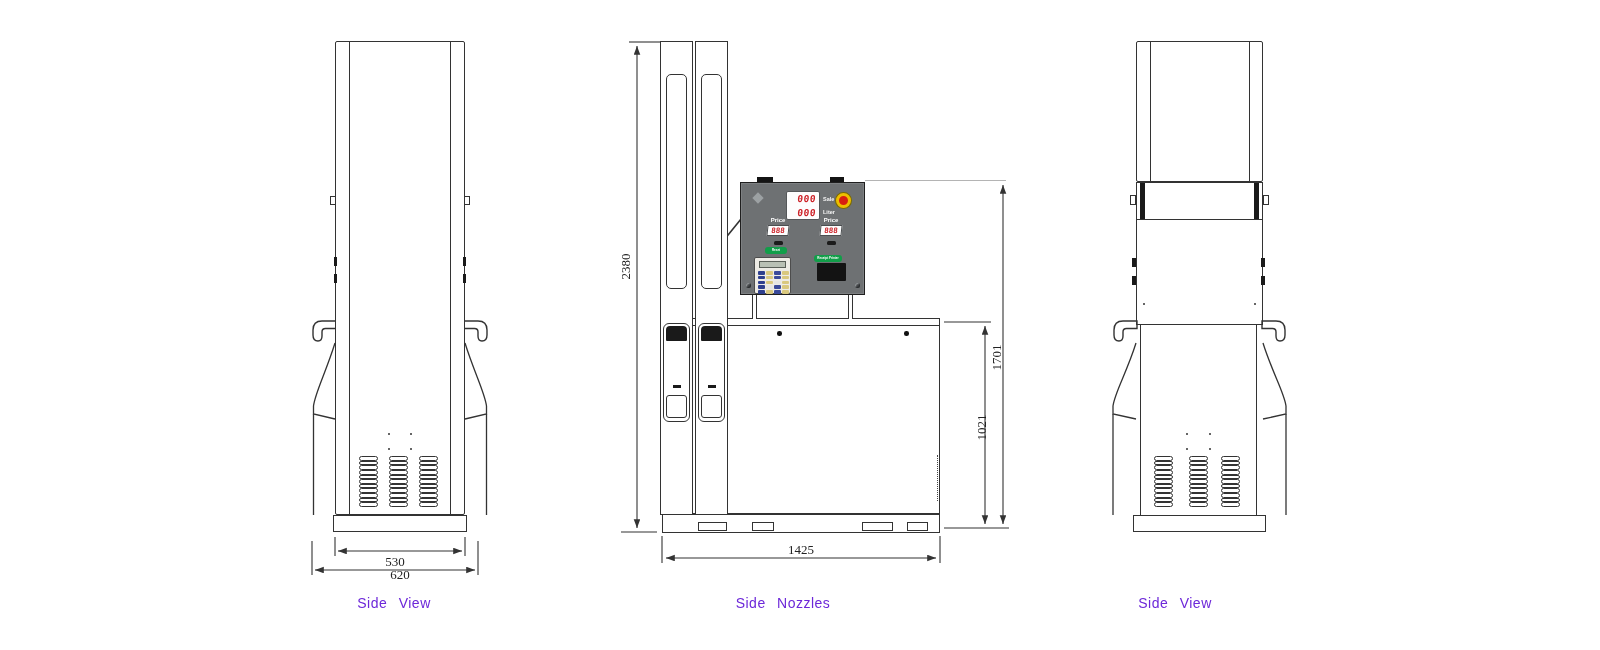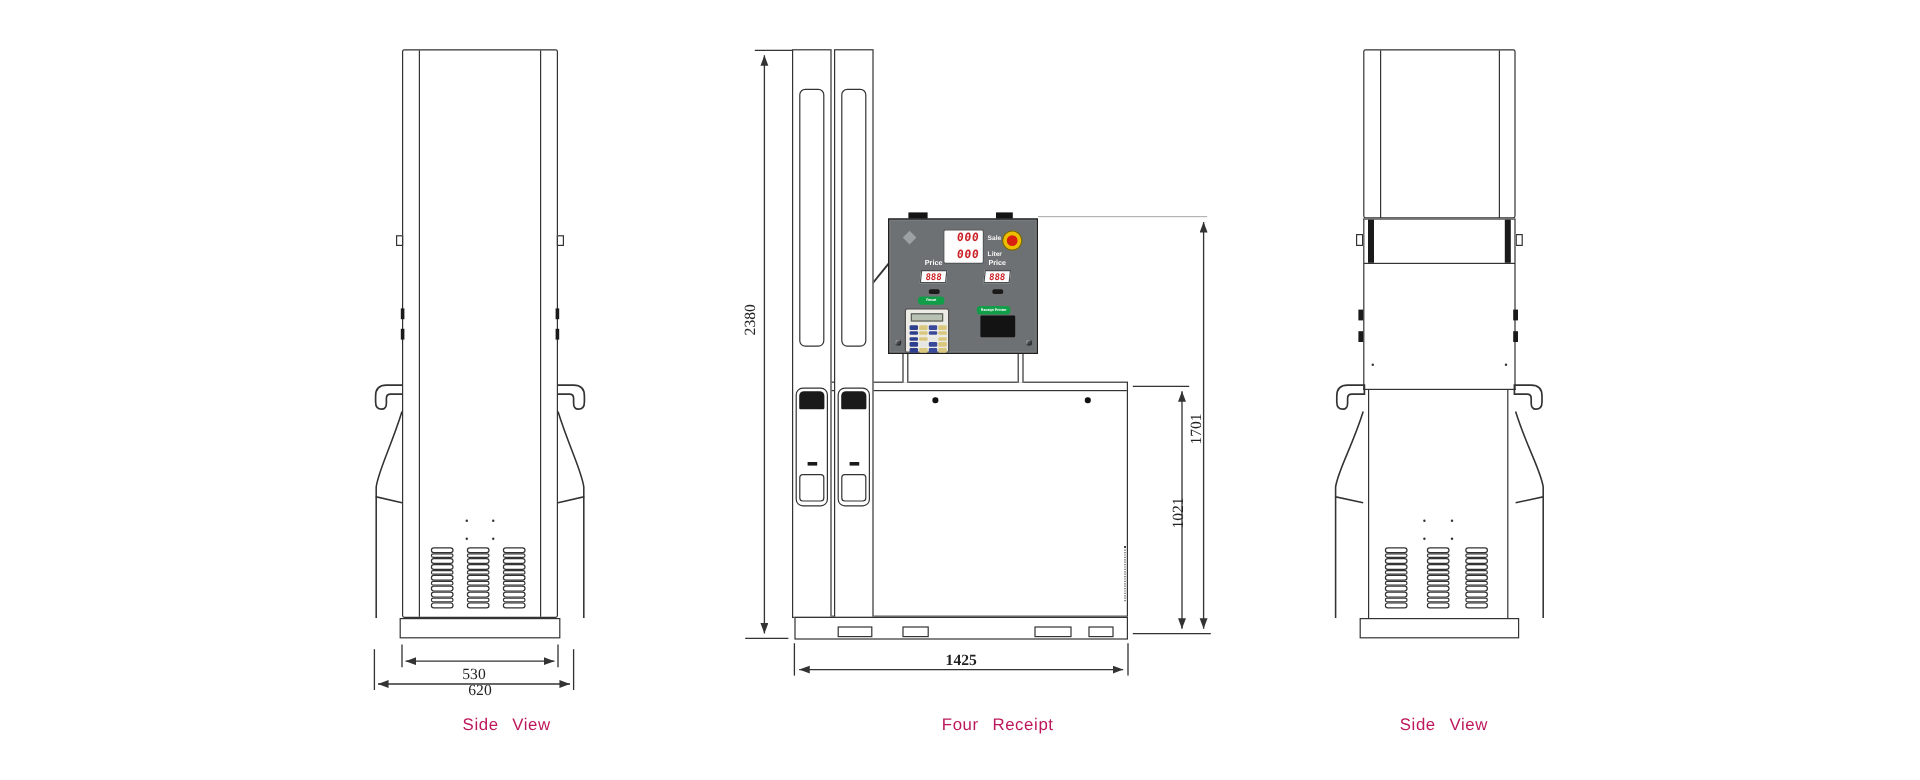--- a/index.html
+++ b/index.html
@@ -11,21 +11,21 @@
   .fill{background:#1a1a1a;}
   .dotted{border-left:1.6px dotted #444;}
   .dot{background:#333;border-radius:50%;}
   .bigdot{background:#111;border-radius:50%;}
   
   .vent{display:flex;flex-direction:column;justify-content:space-between;}
   .vent .slat{height:2.7px;border:1px solid #333;border-radius:2.5px;background:#fff;}
   
   .dim{font-family:"Liberation Serif",serif;font-size:13px;color:#222;text-align:center;line-height:13px;}
   .vdim{transform:rotate(-90deg);}
-  .caption{font-size:14px;letter-spacing:.5px;word-spacing:7px;color:#be185d;text-align:right;}
+  .caption{font-size:14px;letter-spacing:.5px;word-spacing:7px;color:#6d28d9;text-align:center;}
   
   .panel{background:#6e7173;border:1.6px solid #1f1f1f;box-shadow:inset 0 0 0 1px #7d8082;}
   .ptab{background:#141414;}
   .diamond{background:#9ca1a3;transform:rotate(45deg);}
   .display{background:#fdfdfd;border-radius:2px;border:1px solid #55585a;}
   .segrow{color:#cc2127;font-family:"DejaVu Sans Mono",monospace;font-weight:bold;
           font-size:9.5px;line-height:13.5px;text-align:right;padding-right:3px;
           transform:skewX(-6deg);letter-spacing:.5px;}
   .plabel{color:#fff;font-weight:bold;font-size:6px;line-height:7px;text-align:center;}
   .tinylabel{color:#f6f6f6;font-size:5.5px;font-weight:bold;line-height:6px;}
@@ -272,22 +272,22 @@
 
     <div class="abs printer" style="left:76px;top:80px;width:29px;height:18px;"></div>
 
     <div class="abs screw" style="left:5px;top:100px;width:4.5px;height:4.5px;"></div>
     <div class="abs screw" style="left:114px;top:100px;width:4.5px;height:4.5px;"></div>
   </div>
 
   <div class="abs dim vdim" style="left:602px;top:260px;width:46px;height:13px;">2380</div>
   <div class="abs dim vdim" style="left:973px;top:351px;width:46px;height:13px;">1701</div>
   <div class="abs dim vdim" style="left:958px;top:421px;width:46px;height:13px;">1021</div>
-  <div class="abs dim" style="left:751px;top:543px;width:100px;font-weight:bold;">1425</div>
-  <div class="abs caption" style="left:688px;top:595px;width:190px;">Four Receipt</div>
+  <div class="abs dim" style="left:751px;top:543px;width:100px;">1425</div>
+  <div class="abs caption" style="left:688px;top:595px;width:190px;">Side Nozzles</div>
 
   <div class="abs ln" style="left:1136px;top:41px;width:127px;height:141px;border-radius:2px;"></div>
   <div class="abs vline" style="left:1150px;top:42px;height:140px;"></div>
   <div class="abs vline" style="left:1249px;top:42px;height:140px;"></div>
   <div class="abs ln" style="left:1136px;top:182px;width:127px;height:38px;"></div>
   <div class="abs fill" style="left:1140px;top:183px;width:5px;height:36px;"></div>
   <div class="abs fill" style="left:1254px;top:183px;width:5px;height:36px;"></div>
   <div class="abs ln" style="left:1130px;top:195px;width:6px;height:10px;border-width:1px;"></div>
   <div class="abs ln" style="left:1263px;top:195px;width:6px;height:10px;border-width:1px;"></div>
   <div class="abs" style="left:1136px;top:220px;width:127px;height:105px;border-left:1.4px solid #333;border-right:1.4px solid #333;border-bottom:1.4px solid #333;box-sizing:border-box;"></div>

